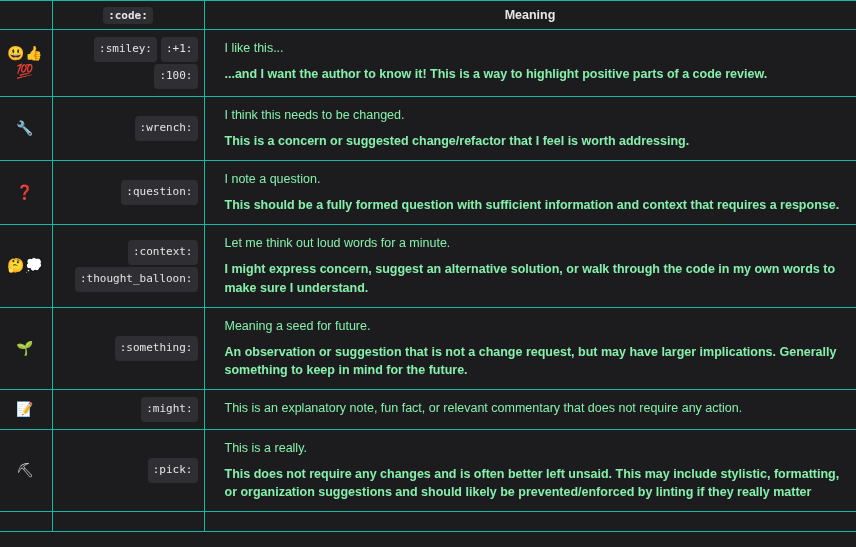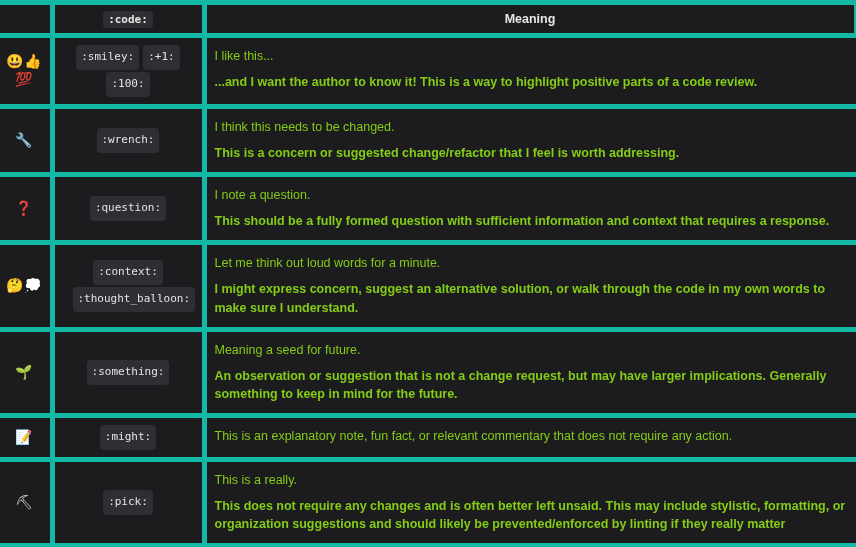--- a/index.html
+++ b/index.html
@@ -18,21 +18,21 @@
   table.emoji-table {
     border-collapse: collapse;
     width: 856px;
     table-layout: fixed;
   }
   table.emoji-table col.col-emoji { width: 52px; }
   table.emoji-table col.col-code { width: 152px; }
   table.emoji-table col.col-meaning { width: 652px; }
 
   th, td {
-    border: 5px solid #14b8a6;
+    border: 1px solid #14b8a6;
     vertical-align: top;
     padding: 0;
   }
   thead th {
     background: #1c1c1e;
     font-weight: bold;
     color: #e6e6e6;
     text-align: center;
     height: 28px;
     vertical-align: middle;
@@ -45,29 +45,29 @@
     padding: 6px 2px;
     line-height: 1.25;
     font-size: 14px;
     border-left: none;
   }
   td.cell-emoji .emoji-line {
     display: block;
     letter-spacing: 1px;
   }
   td.cell-code {
-    text-align: center;
+    text-align: right;
     vertical-align: middle;
-    padding: 6px 16px;
+    padding: 6px 4px;
     line-height: 1.9;
   }
   td.cell-meaning {
-    padding: 9px 10px 10px 8px;
+    padding: 9px 10px 10px 20px;
     line-height: 1.45;
-    color: #84cc16;
+    color: #86efac;
     border-right: none;
   }
   td.cell-meaning p {
     margin: 0 0 0 0;
   }
   td.cell-meaning p + p {
     margin-top: 8px;
     font-weight: bold;
   }
   code.code-chip {

